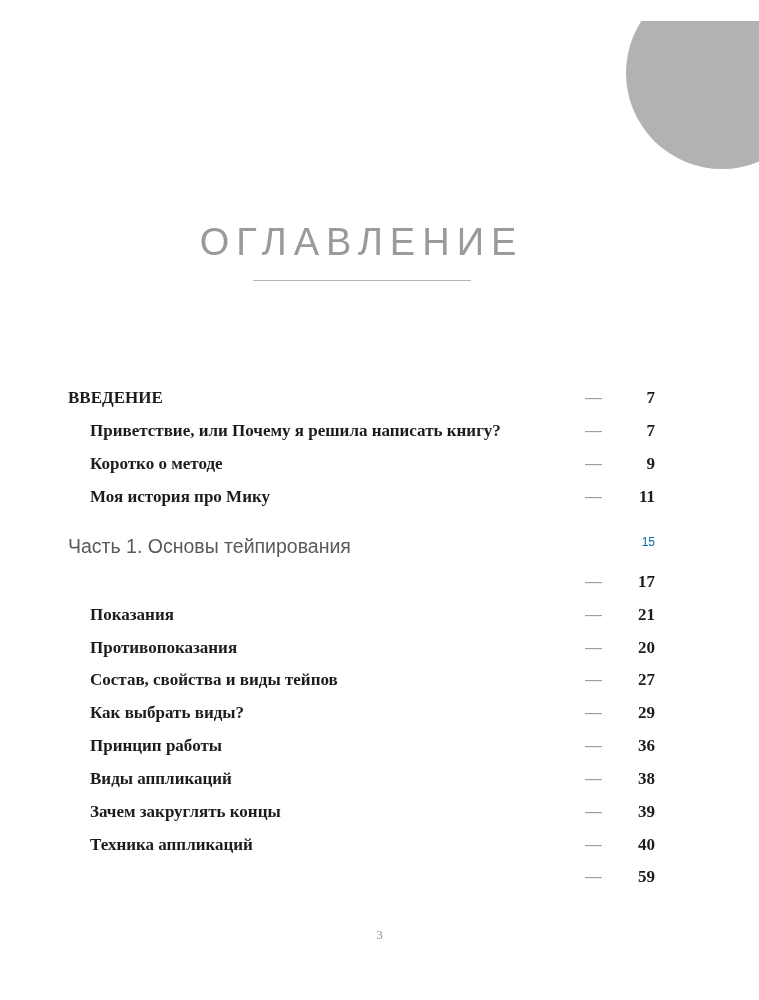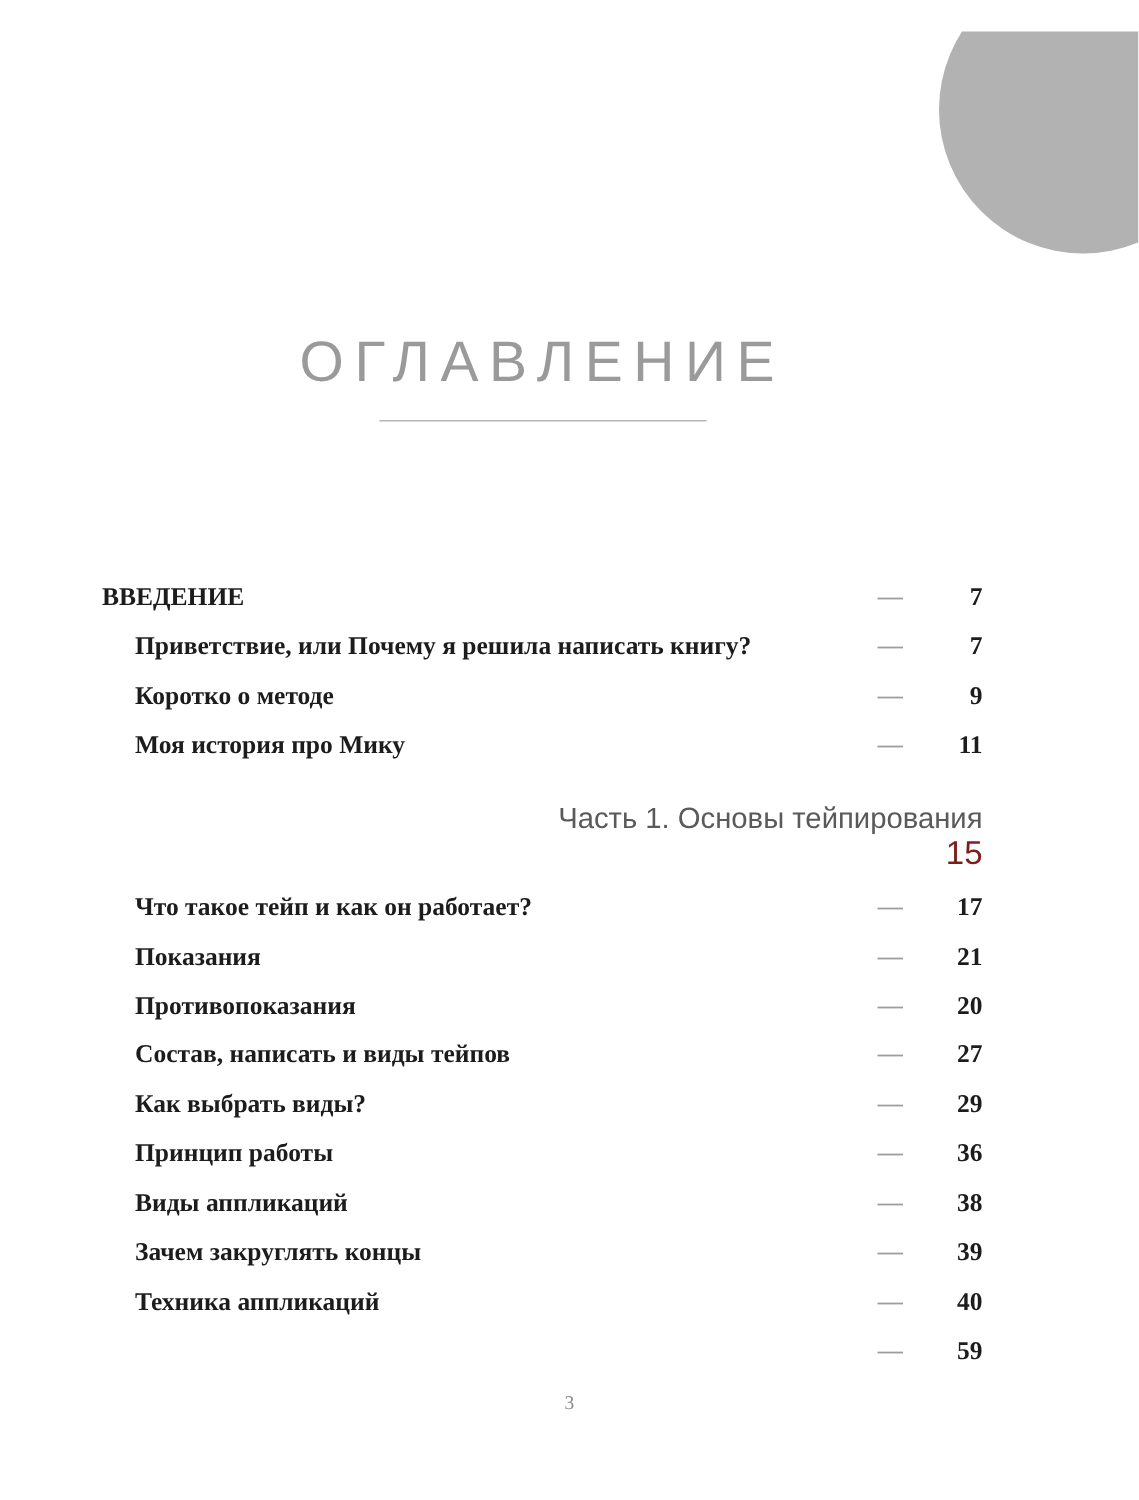--- a/index.html
+++ b/index.html
@@ -57,47 +57,46 @@
     border-bottom: 1px solid #b5b5b5;
     margin: 16px auto 0 auto;
   }
 
   .toc {
     margin-top: 108px;
   }
 
   .toc-row {
     display: flex;
-    align-items: flex-end;
+    align-items: flex-start;
     margin-bottom: 15px;
     font-size: 17px;
     font-weight: bold;
     color: #1c1c1c;
     line-height: 1.05;
   }
 
   .toc-row.sub .toc-label {
     padding-left: 22px;
   }
 
   .toc-row.part {
     font-family: "Liberation Sans", sans-serif;
     font-weight: 300;
     font-size: 19.5px;
     color: #5a5a5a;
     margin-top: 31px;
     margin-bottom: 16px;
-    flex-direction: column;
   }
 
   .toc-row.part .pagenum {
     font-family: "Liberation Sans", sans-serif;
     font-weight: 400;
-    color: #7f1d1d;
-    font-size: 22px;
+    color: #0369a1;
+    font-size: 12px;
   }
 
   .toc-label { flex: 0 0 auto; }
 
   .spacer { flex: 1 1 auto; }
 
   .dash {
     flex: 0 0 auto;
     color: #9c9c9c;
     font-weight: normal;
@@ -163,39 +162,38 @@
           <span class="dash">—</span>
           <span class="pagenum">11</span>
         </div>
         <div class="toc-row part">
           <span class="toc-label">Часть 1. Основы тейпирования</span>
           <span class="spacer"></span>
           <span class="dash"></span>
           <span class="pagenum">15</span>
         </div>
         <div class="toc-row sub">
-          <span class="toc-label">Что такое тейп и как он работает?</span>
           <span class="spacer"></span>
           <span class="dash">—</span>
           <span class="pagenum">17</span>
         </div>
         <div class="toc-row sub">
           <span class="toc-label">Показания</span>
           <span class="spacer"></span>
           <span class="dash">—</span>
           <span class="pagenum">21</span>
         </div>
         <div class="toc-row sub">
           <span class="toc-label">Противопоказания</span>
           <span class="spacer"></span>
           <span class="dash">—</span>
           <span class="pagenum">20</span>
         </div>
         <div class="toc-row sub">
-          <span class="toc-label">Состав, написать и виды тейпов</span>
+          <span class="toc-label">Состав, свойства и виды тейпов</span>
           <span class="spacer"></span>
           <span class="dash">—</span>
           <span class="pagenum">27</span>
         </div>
         <div class="toc-row sub">
           <span class="toc-label">Как выбрать виды?</span>
           <span class="spacer"></span>
           <span class="dash">—</span>
           <span class="pagenum">29</span>
         </div>

